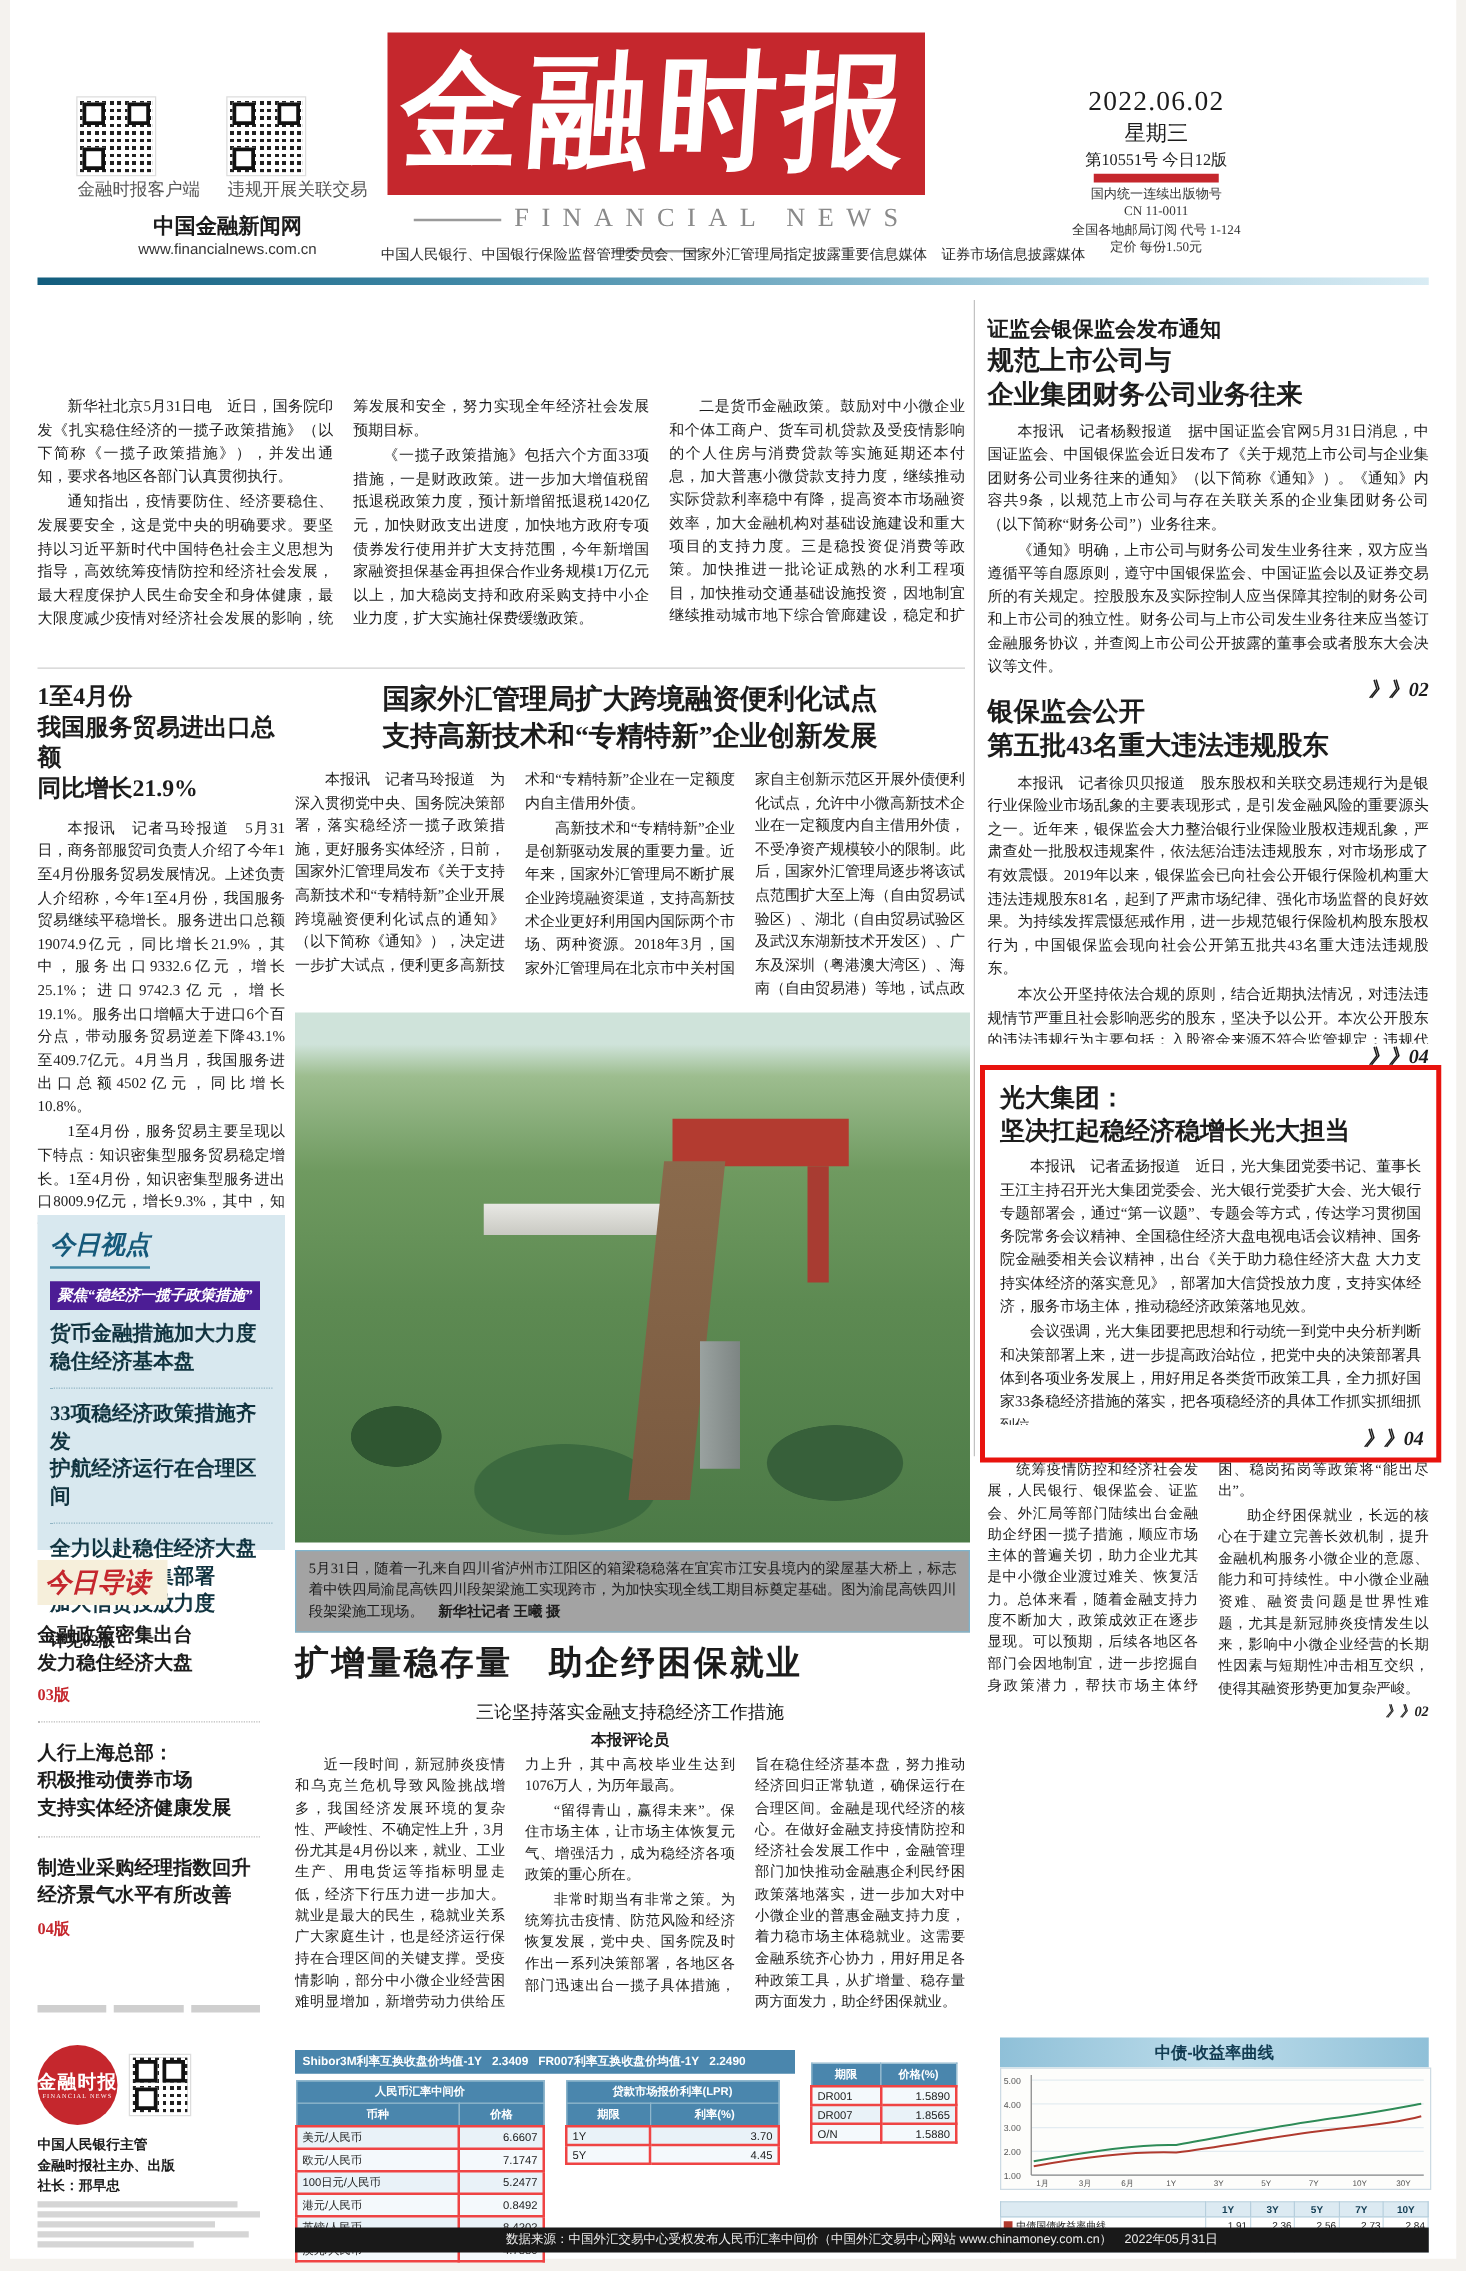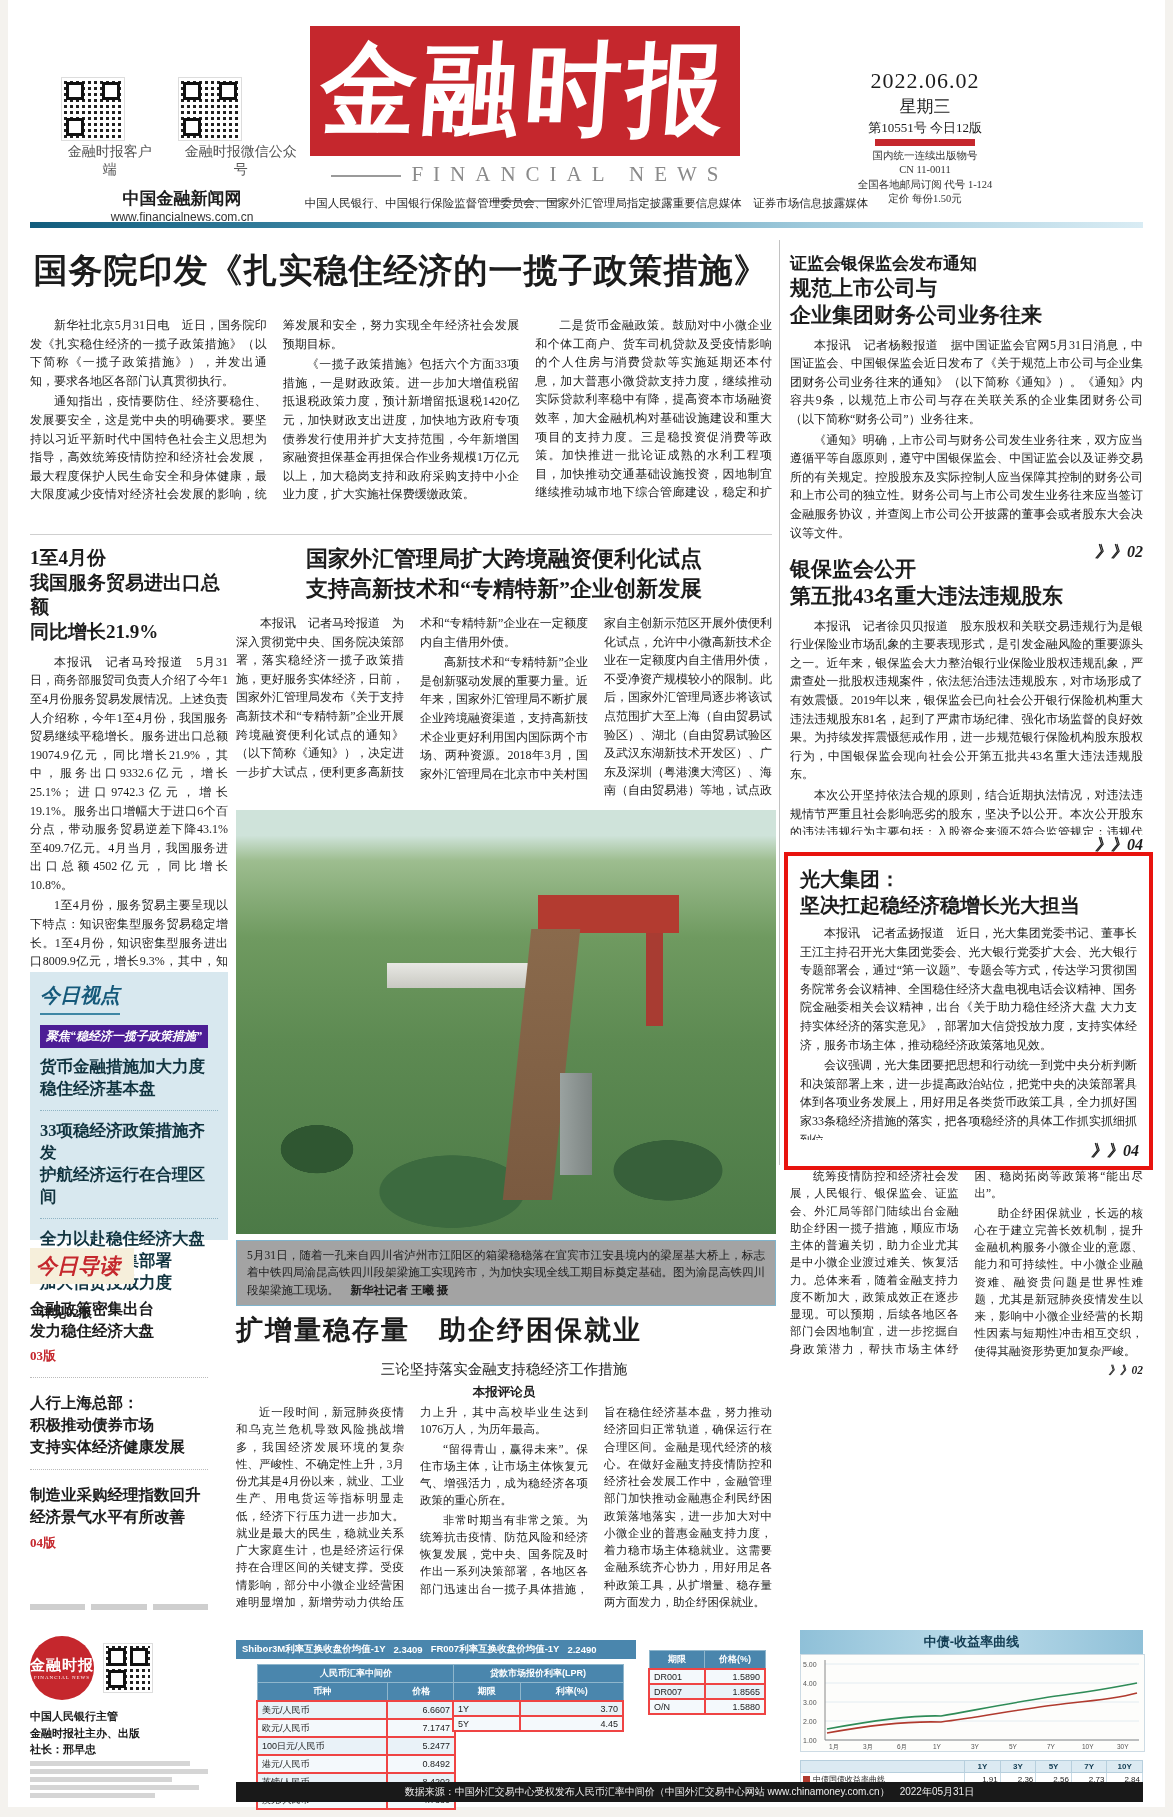--- a/index.html
+++ b/index.html
@@ -116,21 +116,21 @@
     <div>
       <div class="qr">
             <span class="dot"></span>
           </div>
       <div class="qrlabel sans">金融时报客户端</div>
     </div>
     <div>
       <div class="qr">
             <span class="dot"></span>
           </div>
-      <div class="qrlabel sans">金融时报微信公众号</div>
+      <div class="qrlabel sans">违规开展关联交易</div>
     </div>
   </div>
   <div style="text-align:center;margin-top:8px;">
     <div style="font-size:17px;font-weight:900;">中国金融新闻网</div>
     <div class="sans" style="font-size:12px;color:#333;">www.financialnews.com.cn</div>
   </div>
 </div>
 
 <div id="mast-title" class="abs" style="left:310px;top:26px;width:430px;height:130px;">
   <span>金融时报</span>
@@ -148,21 +148,20 @@
   <div class="d4">CN 11-0011</div>
   <div class="d4">全国各地邮局订阅 代号 1-124</div>
   <div class="d4">定价 每份1.50元</div>
 </div>
 
 <div id="medialine" class="abs" style="left:0;top:196px;width:1173px;">中国人民银行、中国银行保险监督管理委员会、国家外汇管理局指定披露重要信息媒体　证券市场信息披露媒体</div>
 <div class="abs tealrule" style="left:30px;top:222px;width:1113px;"></div>
 
 <div class="abs" style="left:779px;top:240px;width:1px;height:925px;background:#c2c2c2;"></div>
 
-<div class="abs mainhead" style="left:30px;top:248px;width:742px;">国务院印发《扎实稳住经济的一揽子政策措施》</div>
 <div class="abs just body12 c3 clip" style="left:30px;top:316px;width:742px;height:212px;">
   <p class="p">新华社北京5月31日电　近日，国务院印发《扎实稳住经济的一揽子政策措施》（以下简称《一揽子政策措施》），并发出通知，要求各地区各部门认真贯彻执行。</p>
   <p class="p">通知指出，疫情要防住、经济要稳住、发展要安全，这是党中央的明确要求。要坚持以习近平新时代中国特色社会主义思想为指导，高效统筹疫情防控和经济社会发展，最大程度保护人民生命安全和身体健康，最大限度减少疫情对经济社会发展的影响，统筹发展和安全，努力实现全年经济社会发展预期目标。</p>
   <p class="p">《一揽子政策措施》包括六个方面33项措施，一是财政政策。进一步加大增值税留抵退税政策力度，预计新增留抵退税1420亿元，加快财政支出进度，加快地方政府专项债券发行使用并扩大支持范围，今年新增国家融资担保基金再担保合作业务规模1万亿元以上，加大稳岗支持和政府采购支持中小企业力度，扩大实施社保费缓缴政策。</p>
   <p class="p">二是货币金融政策。鼓励对中小微企业和个体工商户、货车司机贷款及受疫情影响的个人住房与消费贷款等实施延期还本付息，加大普惠小微贷款支持力度，继续推动实际贷款利率稳中有降，提高资本市场融资效率，加大金融机构对基础设施建设和重大项目的支持力度。三是稳投资促消费等政策。加快推进一批论证成熟的水利工程项目，加快推动交通基础设施投资，因地制宜继续推动城市地下综合管廊建设，稳定和扩大民间投资，促进平台经济规范健康发展，稳定增加汽车、家电等大宗消费。</p>
 
 </div>
 <div class="abs" style="left:30px;top:534px;width:742px;border-top:1px solid #cfcfcf;"></div>
 
 <div class="abs" style="left:30px;top:546px;width:198px;">
@@ -316,21 +315,21 @@
   <div class="pageref" style="text-align:right;">》》02</div>
 </div>
 
 <div class="abs swapbar" style="left:236px;top:1640px;width:388px;">
   <span>Shibor3M利率互换收盘价均值-1Y</span>
   <span>2.3409</span>
   <span>FR007利率互换收盘价均值-1Y</span>
   <span>2.2490</span>
 </div>
 
-<table class="mt abs" style="left:236px;top:1664px;width:200px;margin-left:20px;">
+<table class="mt abs" style="left:236px;top:1664px;width:200px;">
   <tbody>
         <tr>
           <th colspan="2">人民币汇率中间价</th>
         </tr>
   <tr>
           <th>币种</th>
           <th>价格</th>
         </tr>
   <tr>
           <td>美元/人民币</td>

